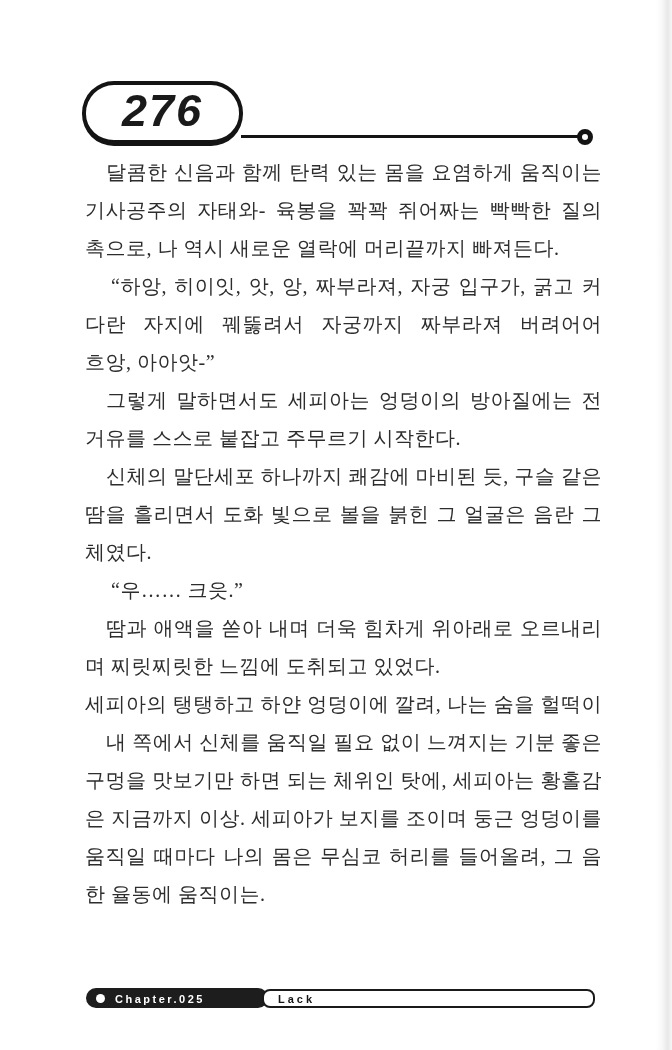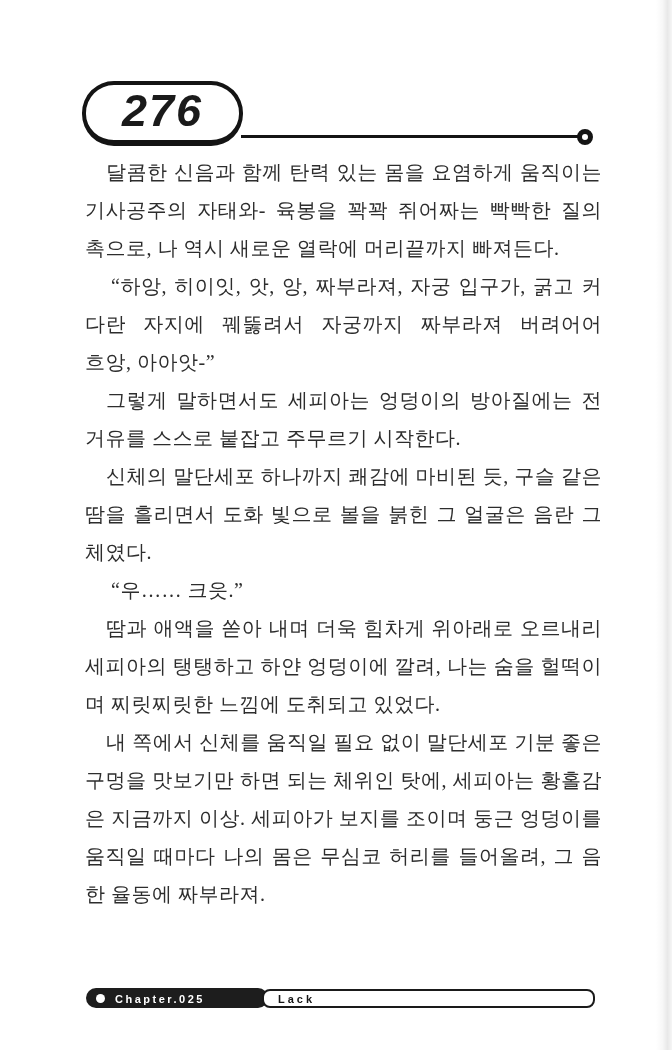--- a/index.html
+++ b/index.html
@@ -139,30 +139,30 @@
       <div class="ln">땀을 흘리면서 도화 빛으로 볼을 붉힌 그 얼굴은 음란 그 자</div>
       <div class="ln last">체였다.</div>
     </div>
 
     <div>
       <div class="ln dq last">“우…… 크읏.”</div>
     </div>
 
     <div>
       <div class="ln ind">땀과 애액을 쏟아 내며 더욱 힘차게 위아래로 오르내리는</div>
+      <div class="ln last">며 찌릿찌릿한 느낌에 도취되고 있었다.</div>
       <div class="ln">세피아의 탱탱하고 하얀 엉덩이에 깔려, 나는 숨을 헐떡이</div>
-      <div class="ln last">며 찌릿찌릿한 느낌에 도취되고 있었다.</div>
     </div>
 
     <div>
-      <div class="ln ind">내 쪽에서 신체를 움직일 필요 없이 말단세포 기분 좋은</div>
+      <div class="ln ind">내 쪽에서 신체를 움직일 필요 없이 느껴지는 기분 좋은</div>
       <div class="ln">구멍을 맛보기만 하면 되는 체위인 탓에, 세피아는 황홀감</div>
       <div class="ln">은 지금까지 이상. 세피아가 보지를 조이며 둥근 엉덩이를</div>
       <div class="ln">움직일 때마다 나의 몸은 무심코 허리를 들어올려, 그 음란</div>
-      <div class="ln last">한 율동에 짜부라져.</div>
+      <div class="ln last">한 율동에 움직이는.</div>
     </div>
 
   </div>
 
   <div class="chapter-pill">
     <span class="chapter-dot"></span>
     <span class="chapter-text">Chapter.025</span>
   </div>
   <div class="author-pill">
     <span class="author-text">Lack</span>

